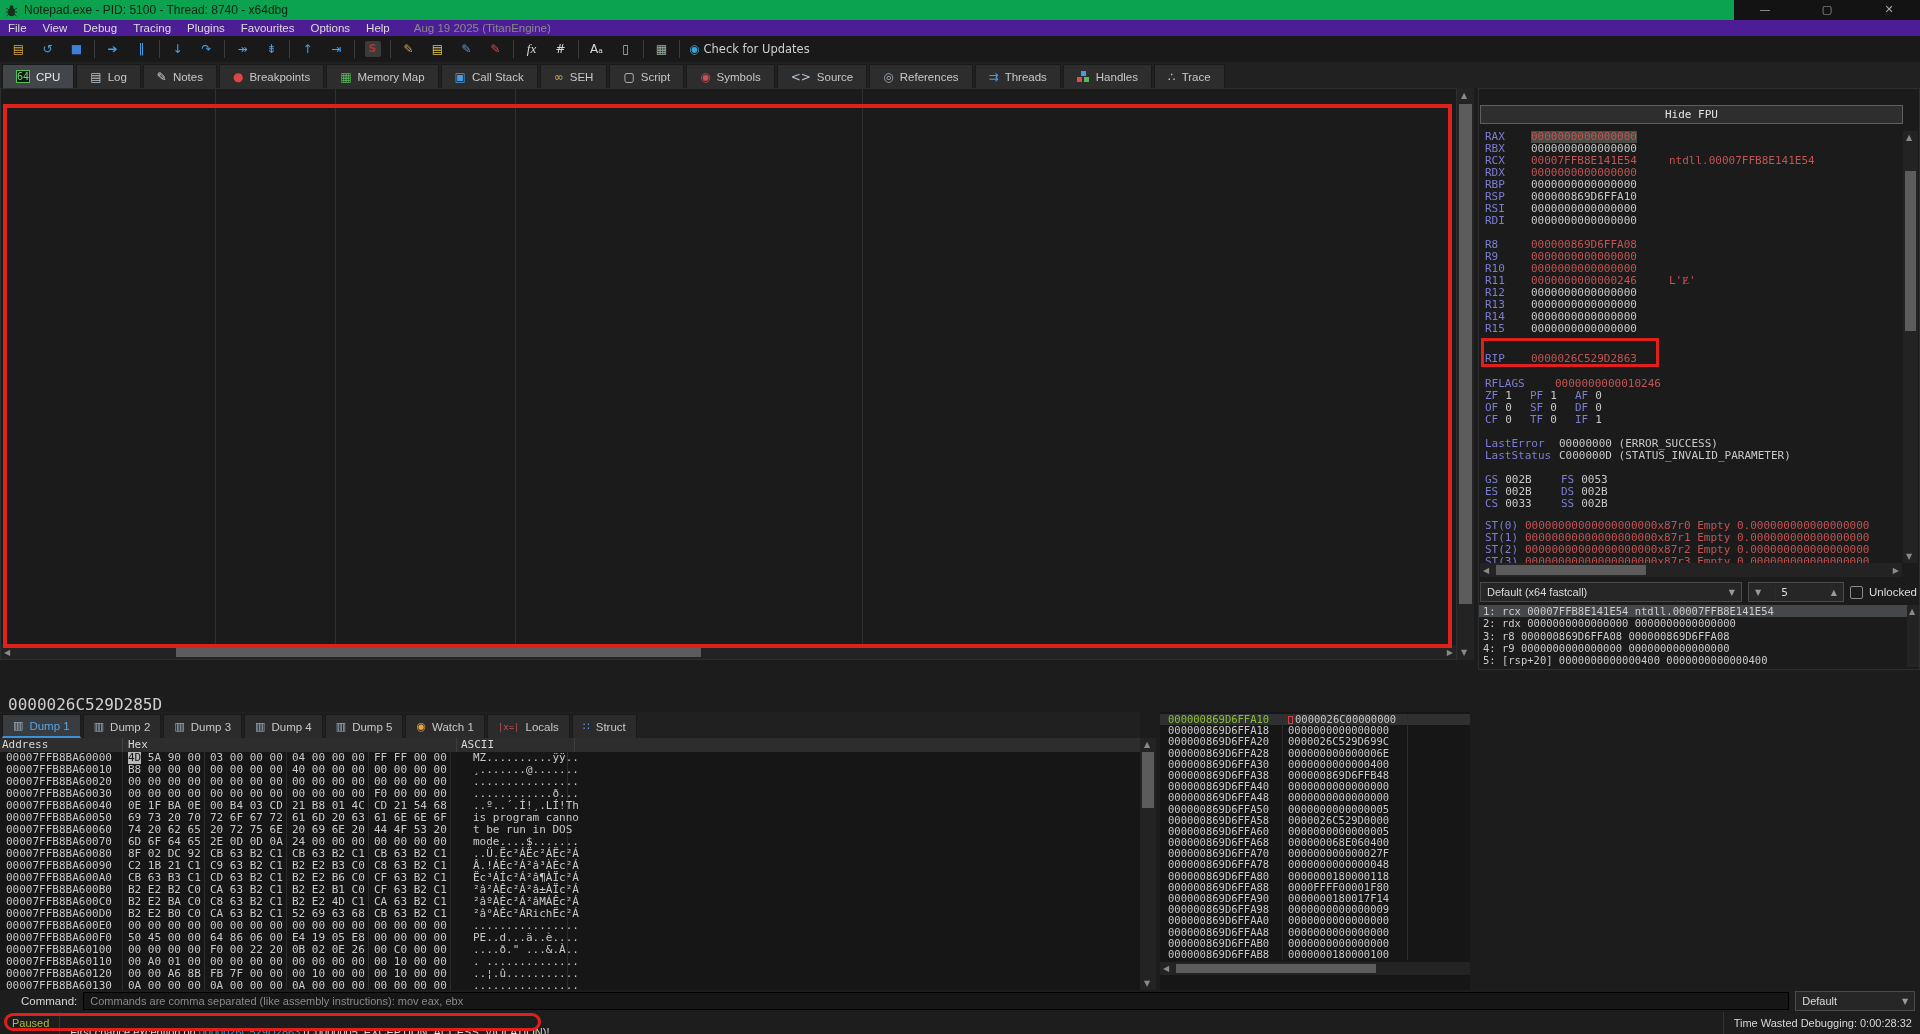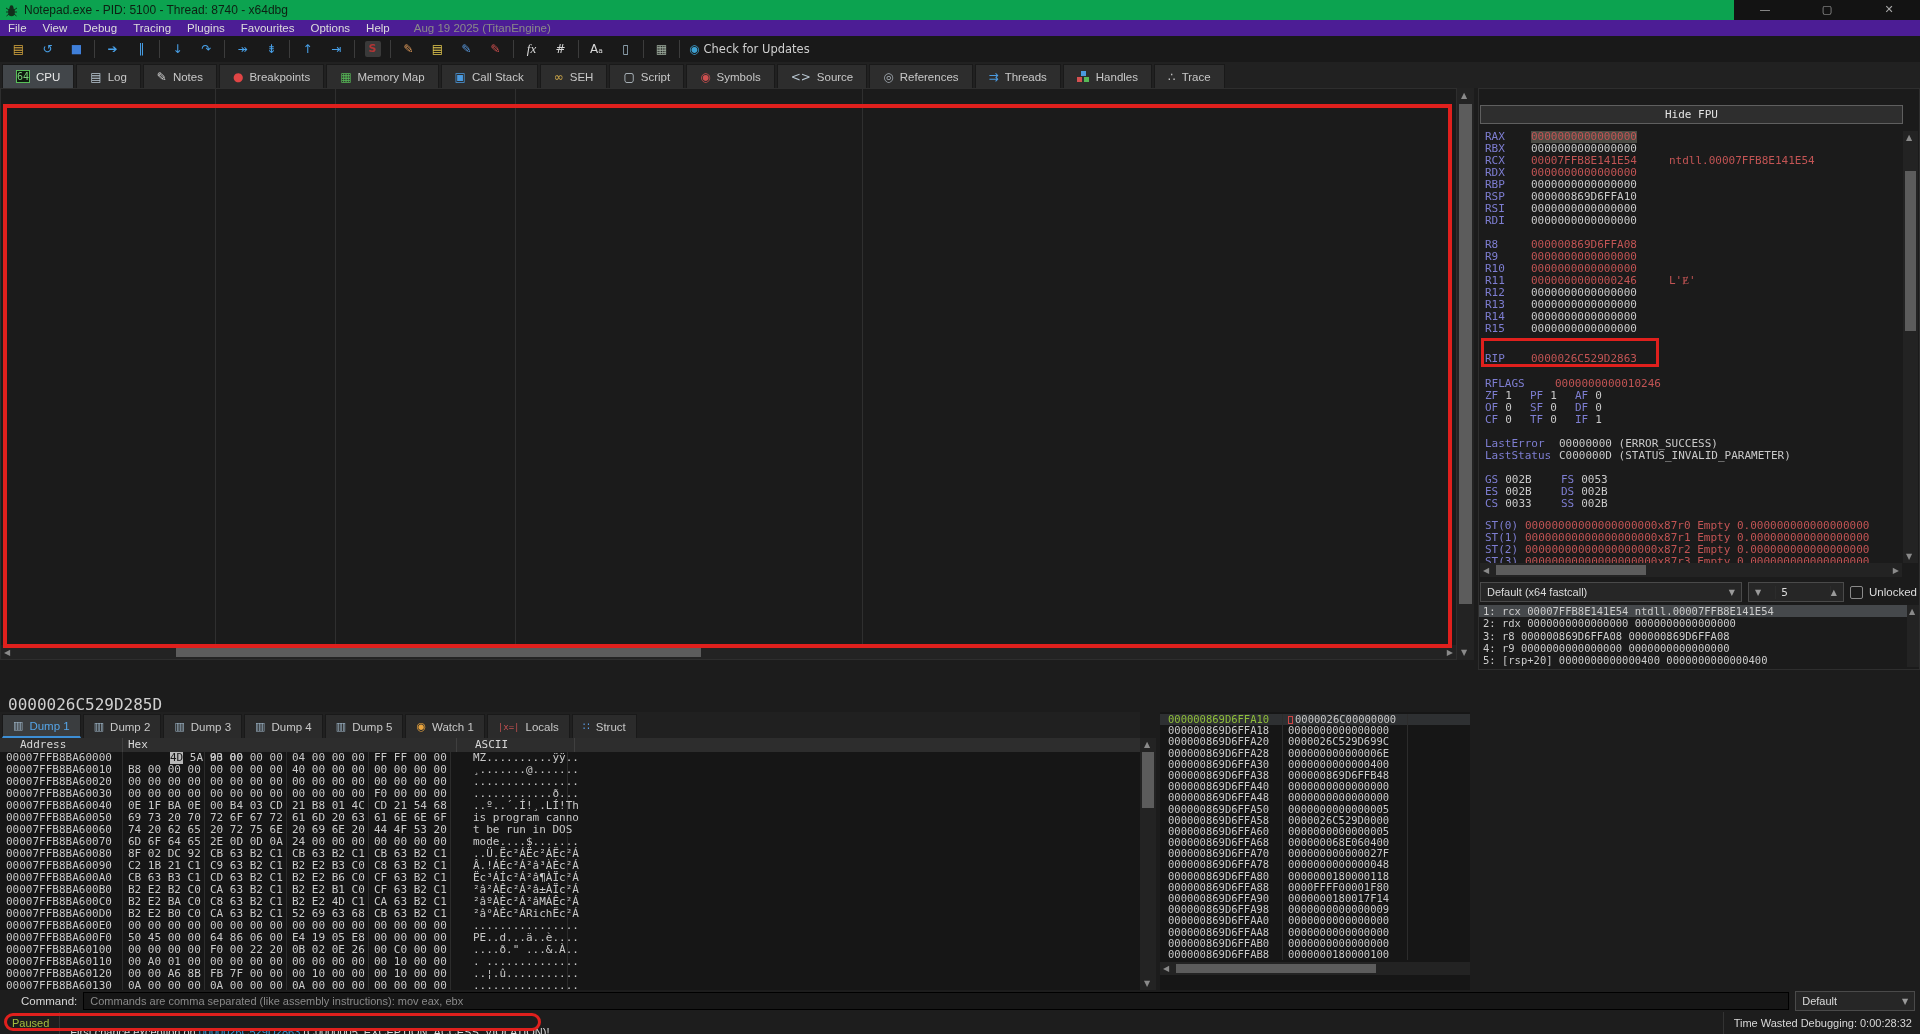--- a/index.html
+++ b/index.html
@@ -113,31 +113,31 @@
   #dumptabs { position:absolute; left:0; top:0; width:100%; height:26px; background:#202020;
               display:flex; align-items:flex-end; gap:2px; padding-left:2px; }
   .dtab { height:24px; padding:0 10px; display:flex; align-items:center; gap:6px; background:#2b2b2b;
           color:#c8c8c8; font-size:11.5px; border:1px solid #191919; border-bottom:none; }
   .dtab.active { background:#3a3d3f; color:#55a5e8; border-bottom:2px solid #3d8fd6; }
   .dtab-icon { font-family:"DejaVu Sans",sans-serif; font-size:11px; }
   .locals-glyph { color:#c05050; font-size:9px; font-family:"DejaVu Sans Mono",monospace; }
   #dumpheader { position:absolute; left:0; top:26px; width:100%; height:14px; background:#2d2d2d;
                 display:flex; color:#d8d8d8; font-size:11px; line-height:14px;
                 font-family:"DejaVu Sans Mono",monospace; }
-  .h-addr { width:122px; padding-left:20px; }
+  .h-addr { width:122px; padding-left:2px; }
   .h-hex { width:334px; border-left:1px solid #3f3f3f; padding-left:5px; }
-  .h-ascii { width:118px; border-left:1px solid #3f3f3f; padding-left:18px; }
+  .h-ascii { width:118px; border-left:1px solid #3f3f3f; padding-left:4px; }
   .h-fill { flex:1; border-left:1px solid #3f3f3f; }
   #dumprows { position:absolute; left:0; top:40px; width:100%; height:238px; overflow:hidden;
               font-family:"DejaVu Sans Mono",monospace; font-size:11px; color:#c9c9c9; }
   .drow { height:12px; line-height:12px; white-space:pre; display:flex; }
   .d-addr { width:122px; padding-left:6px; }
   .d-g { width:82px; border-left:1px solid #2c2c2c; padding-left:5px; }
   .d-ascii { width:118px; border-left:1px solid #2c2c2c; border-right:1px solid #2c2c2c; padding-left:22px; }
-  .hlbyte { background:#b9b9b9; color:#141414;margin-left:42px; }
+  .hlbyte { background:#b9b9b9; color:#141414; }
   #dump-vscroll { position:absolute; left:1140px; top:738px; width:16px; height:252px; background:#232323; }
 
   #stackpanel { position:absolute; left:1160px; top:712px; width:310px; height:278px; background:#161616; }
   .srow { height:11.2px; line-height:11.2px; white-space:pre; display:flex;
           font-family:"DejaVu Sans Mono",monospace; font-size:10.5px; color:#c9c9c9; }
   .srow.sel { background:#2e3032; }
   .s-addr { width:122px; padding-left:8px; }
   .s-addr.green { color:#8fbf3a; }
   .s-val { width:126px; border-left:1px solid #2c2c2c; border-right:1px solid #2c2c2c; padding-left:5px; }
   .s-marker { display:inline-block; width:5px; height:8px; border:1px solid #d04545;

